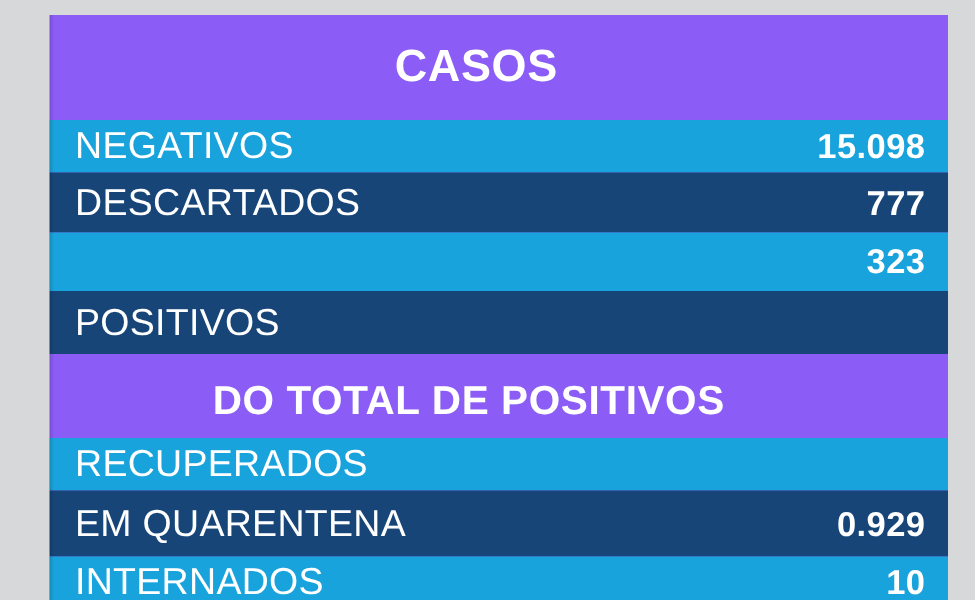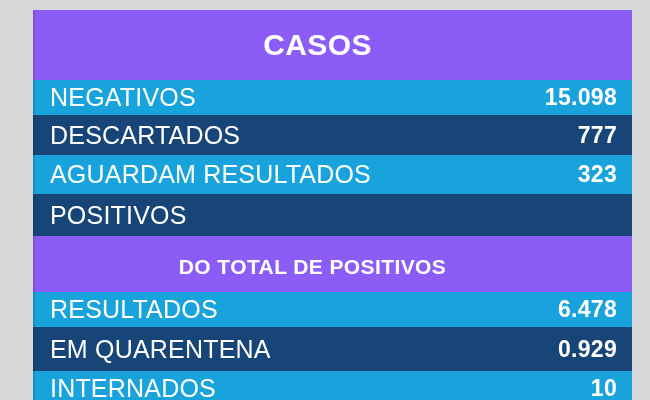--- a/index.html
+++ b/index.html
@@ -49,21 +49,21 @@
     height: 70px;
     line-height: 70px;
     font-size: 30px;
     font-weight: 600;
     padding-right: 30px;
   }
 
   #title-do-total {
     height: 56px;
     line-height: 62px;
-    font-size: 21px;
+    font-size: 27px;
     font-weight: 700;
     padding-right: 40px;
   }
 
   .stat-row {
     position: relative;
     display: flex;
     align-items: center;
     width: 100%;
     box-sizing: border-box;
@@ -107,35 +107,33 @@
     <span class="stat-label">NEGATIVOS</span>
     <span class="stat-value">15.098</span>
   </div>
 
   <div class="stat-row dark" style="height:40px;">
     <span class="stat-label">DESCARTADOS</span>
     <span class="stat-value">777</span>
   </div>
 
   <div class="stat-row light" style="height:39px;">
-    <span class="stat-label">AGUARDAM RESULTADOS</span>
     <span class="stat-value">323</span>
   </div>
 
   <div class="stat-row dark" style="height:42px;">
     <span class="stat-label">POSITIVOS</span>
   </div>
 
   <div class="spacer" style="height:0px;"></div>
 
   <div class="section-title" id="title-do-total">DO TOTAL DE POSITIVOS</div>
 
   <div class="stat-row light" style="height:35px;">
-    <span class="stat-label">RESULTADOS</span>
-    <span class="stat-value">6.478</span>
+    <span class="stat-label">RECUPERADOS</span>
   </div>
 
   <div class="stat-row dark" style="height:44px;">
     <span class="stat-label">EM QUARENTENA</span>
     <span class="stat-value">0.929</span>
   </div>
 
   <div class="stat-row light" style="height:34px;">
     <span class="stat-label">INTERNADOS</span>
     <span class="stat-value">10</span>

